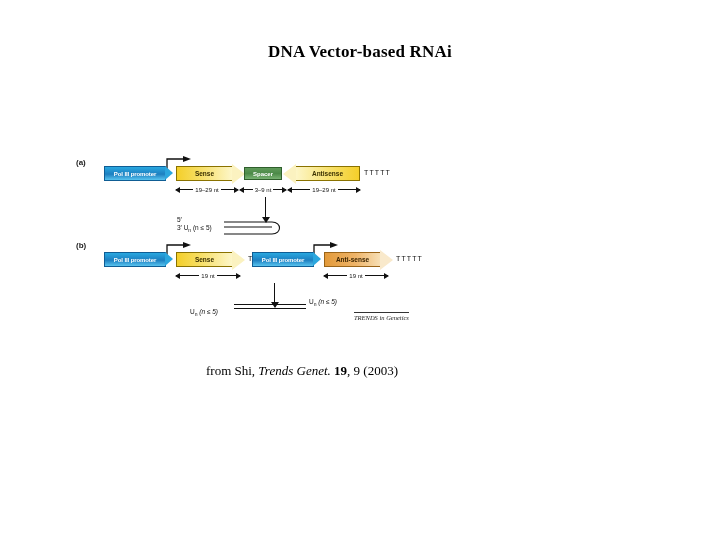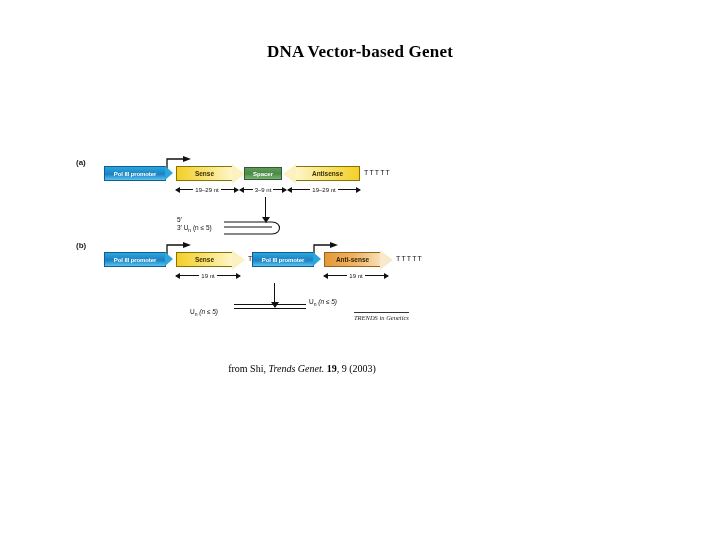--- a/index.html
+++ b/index.html
@@ -244,30 +244,30 @@
   }
 
   
   .caption {
     position: absolute;
     top: 363px;
     left: 0;
     width: 604px;
     text-align: center;
     font-family: "Liberation Serif", serif;
-    font-size: 10px;
+    font-size: 13px;
     color: #000000;
   }
   .caption i { font-style: italic; }
   .caption b { font-weight: bold; }
 </style>
 </head>
 <body>
 
-<div class="slide-title">DNA Vector-based Genet</div>
+<div class="slide-title">DNA Vector-based RNAi</div>
 
 <div class="figure">
 
   <div class="panel-label" style="left:4px; top:6px;">(a)</div>
 
   <svg class="tss" style="left:93px; top:4px;" width="26" height="14" viewBox="0 0 26 14">
     <path d="M2,13 L2,3 L20,3" stroke="#111" stroke-width="1.3" fill="none"></path>
     <path d="M18,0 L26,3 L18,6 Z" fill="#111"></path>
   </svg>
 

